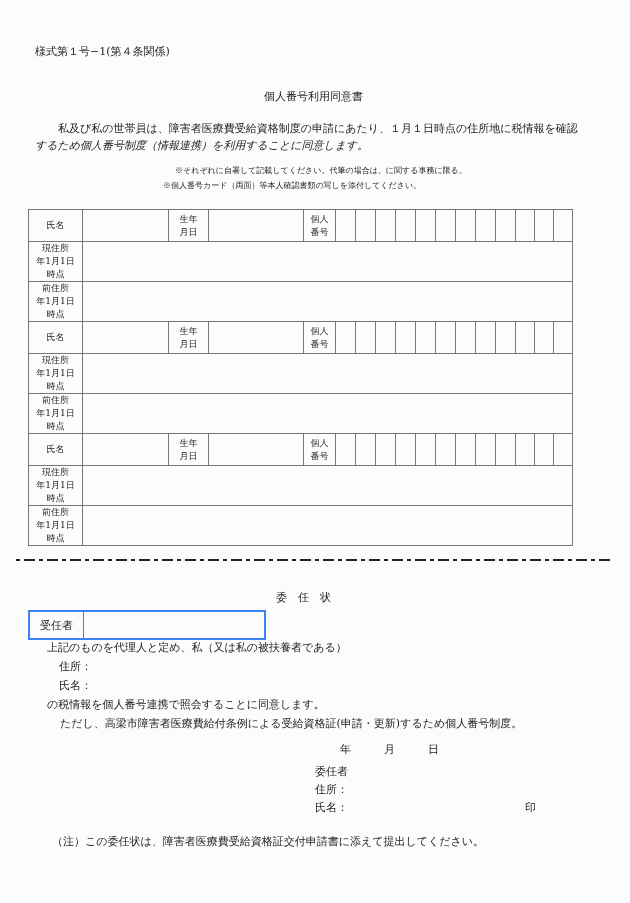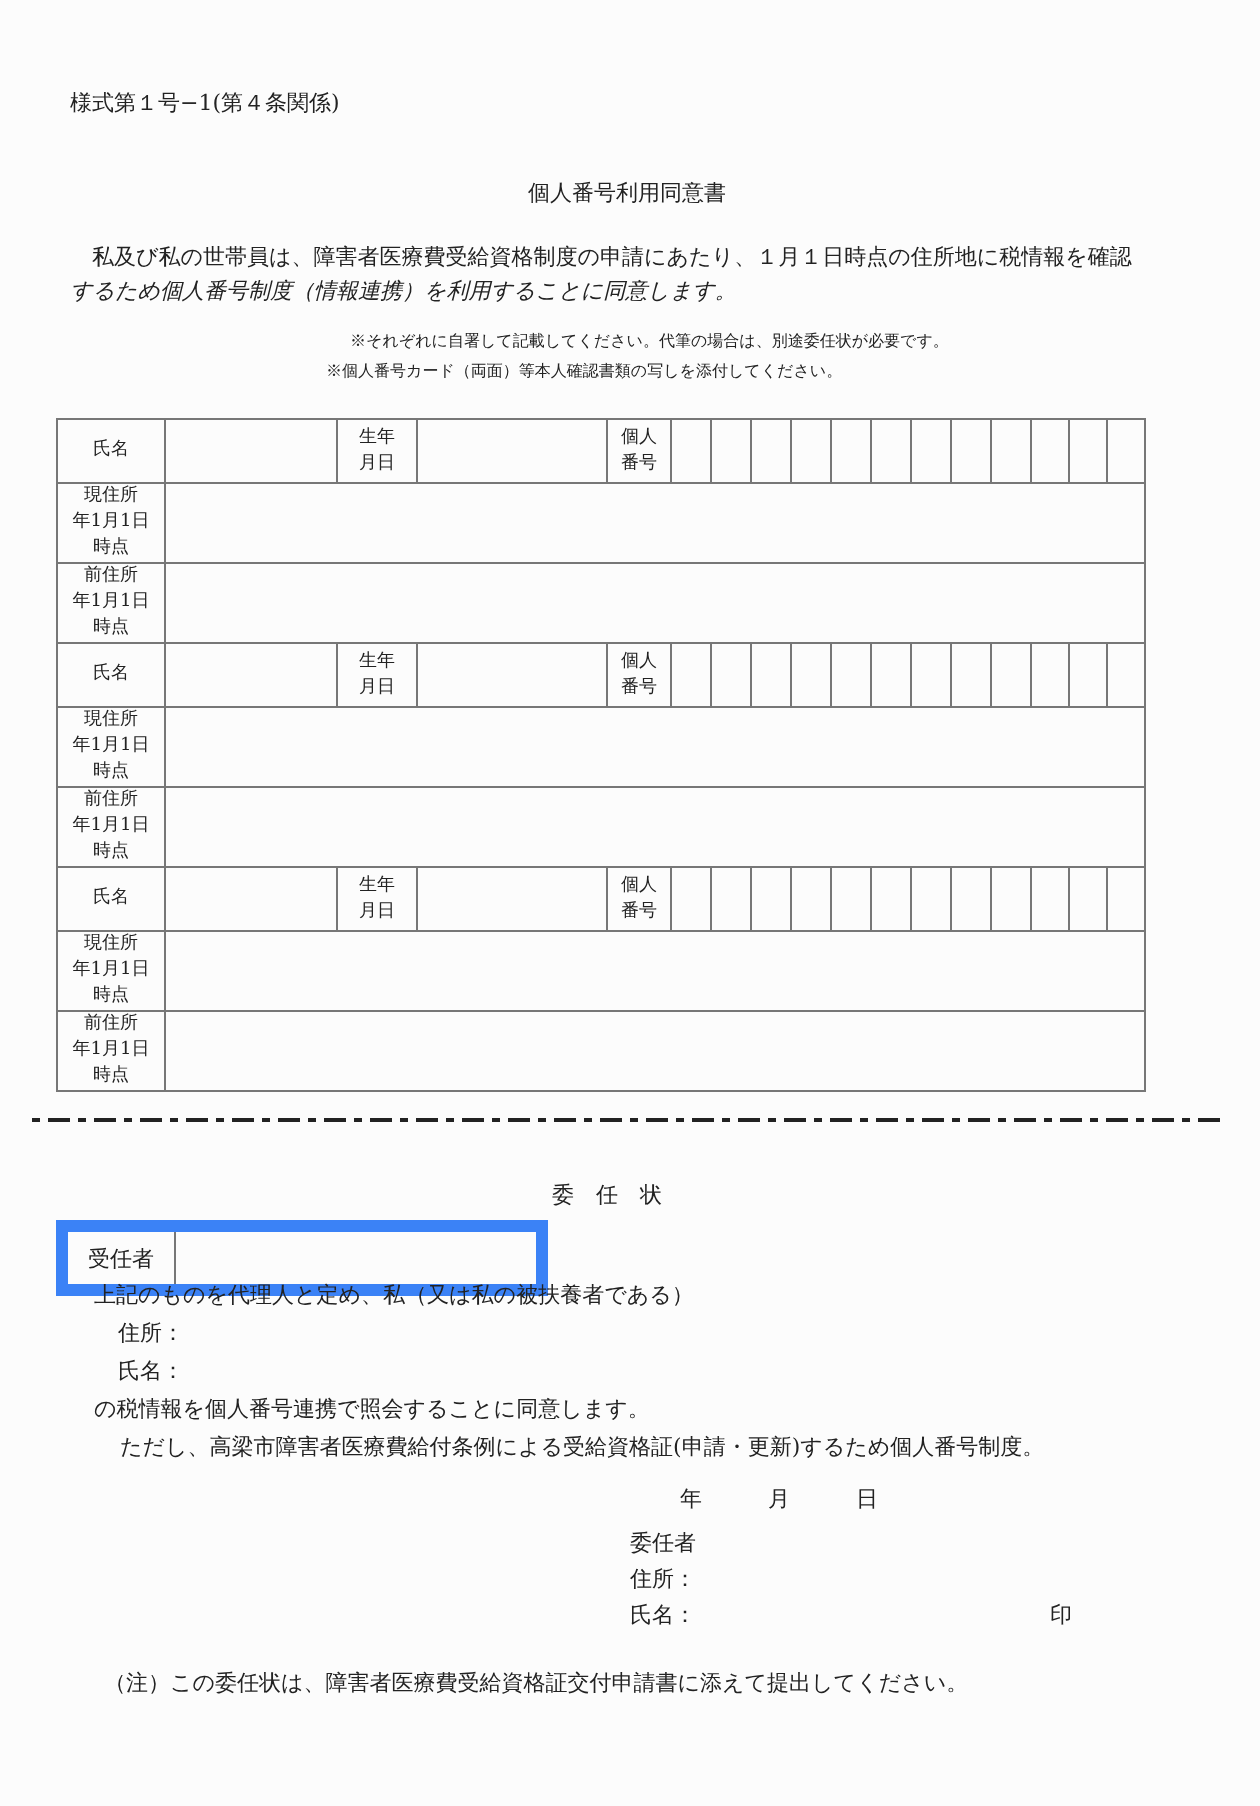--- a/index.html
+++ b/index.html
@@ -13,32 +13,32 @@
 
   table.form { position: absolute; left: 28px; top: 209px; border-collapse: collapse; table-layout: fixed; width: 544px; }
   table.form td { border: 1px solid #777; padding: 0; font-size: 9px; text-align: center; vertical-align: middle; line-height: 13px; }
   table.form tr.r-name td { height: 31px; }
   table.form tr.r-addr td { height: 39px; margin-top: 19px; }
   table.form td.lbl { text-align: center; }
 
   .divider { position: absolute; left: 16px; top: 559px; width: 596px; height: 2px;
     background: repeating-linear-gradient(90deg, #222 0 4px, transparent 4px 8px, #222 8px 19px, transparent 19px 23px); }
 
-  .proxy-box { position: absolute; left: 28px; top: 610px; width: 234px; height: 26px; border: 6px solid #3b82f6; display: flex; justify-content: space-between; }
+  .proxy-box { position: absolute; left: 28px; top: 610px; width: 234px; height: 26px; border: 2px solid #3b82f6; display: flex; justify-content: space-between; }
   .proxy-box .lbl { width: 53px; border-right: 1px solid #777; display: flex; align-items: center; justify-content: center; font-size: 11px; }
   .proxy-box .val { flex: 1; }
 </style>
 </head>
 <body>
 
 <div class="abs t11" style="left:35px; top:44px;">様式第１号−1(第４条関係)</div>
 <div class="abs t11" style="left:264px; top:89px;">個人番号利用同意書</div>
-<div class="abs t11" style="left:46px; top:121px;">私及び私の世帯員は、障害者医療費受給資格制度の申請にあたり、１月１日時点の住所地に税情報を確認</div>
+<div class="abs t11" style="left:58px; top:121px;">私及び私の世帯員は、障害者医療費受給資格制度の申請にあたり、１月１日時点の住所地に税情報を確認</div>
 <div class="abs t11" style="left:35px; top:138px;font-style:italic;">するため個人番号制度（情報連携）を利用することに同意します。</div>
-<div class="abs t8" style="left:175px; top:165px;">※それぞれに自署して記載してください。代筆の場合は、別途委任状が必要です。</div>
+<div class="abs t8" style="left:175px; top:165px;">※それぞれに自署して記載してください。代筆の場合は、に関する事務に限る。</div>
 <div class="abs t8" style="left:163px; top:180px;">※個人番号カード（両面）等本人確認書類の写しを添付してください。</div>
 
 <table class="form">
   <colgroup>
     <col style="width:54px">
       <col style="width:86px">
       <col style="width:40px">
       <col style="width:95px">
       <col style="width:32px">
     <col style="width:20px">

